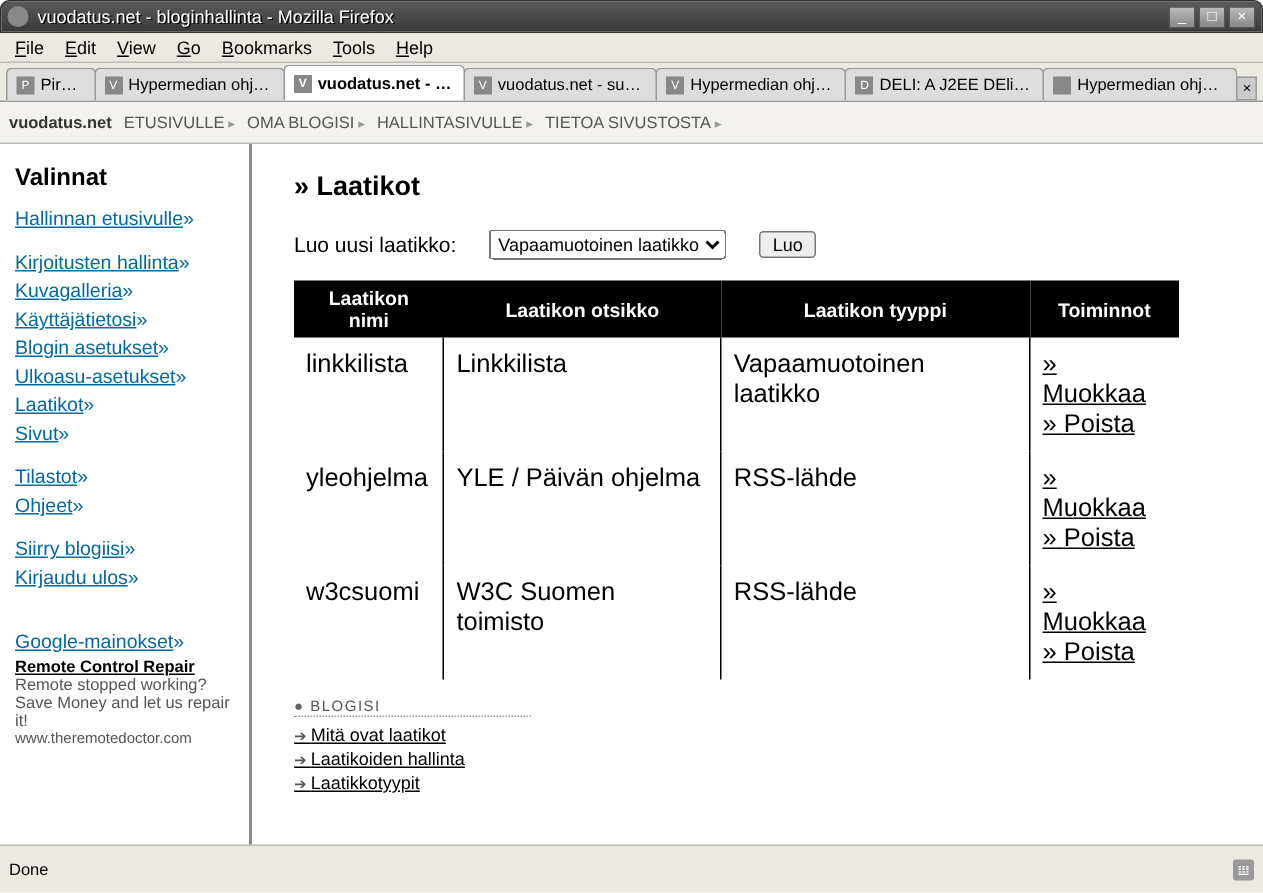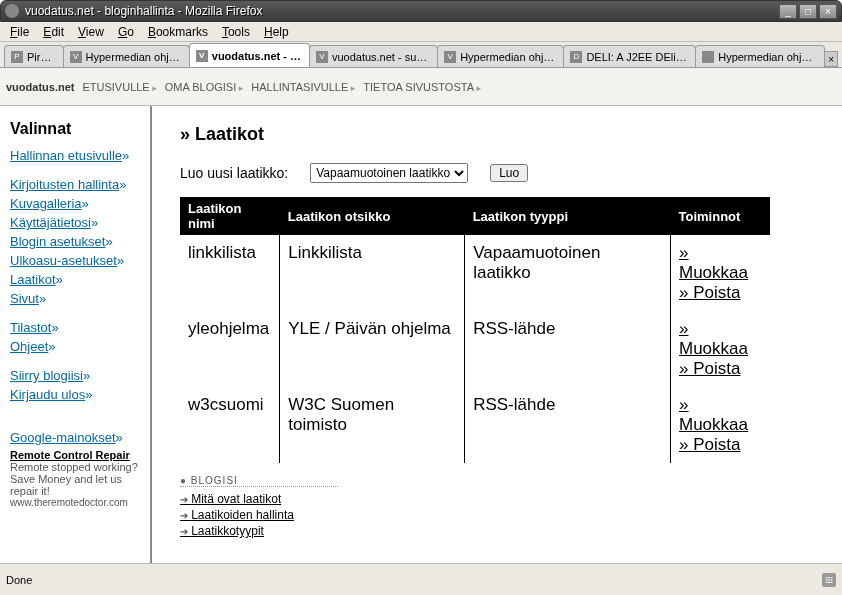--- a/index.html
+++ b/index.html
@@ -14,45 +14,45 @@
 .menubar { height: 20px; background: #ece9e2; border-bottom: 1px solid #bbb; display: flex; align-items: center; padding: 0 4px; gap: 2px; }
 .menubar span { padding: 2px 6px; cursor: pointer; }
 .menubar span u { text-decoration: underline; }
 
 .tabstrip { height: 26px; background: #ece9e2; border-bottom: 1px solid #999; display: flex; align-items: flex-end; padding: 0 4px; gap: 0; }
 .tab { height: 22px; max-width: 140px; background: #ddd; border: 1px solid #999; border-bottom: none; border-radius: 4px 4px 0 0; display: flex; align-items: center; padding: 0 6px; font-size: 11px; margin-right: -1px; cursor: pointer; overflow: hidden; white-space: nowrap; text-overflow: ellipsis; gap: 4px; }
 .tab.active { background: #fff; font-weight: bold; height: 24px; }
 .tab .favicon { width: 12px; height: 12px; background: #888; color:#fff; font-size:8px; display:flex; align-items:center; justify-content:center; flex-shrink:0; }
 .tabclose { width: 16px; height: 16px; margin-left: auto; border: 1px solid #999; background:#ccc; display:flex; align-items:center; justify-content:center; cursor:pointer; font-size:10px; }
 
-.sitenav { height: 38px; background: #f4f2ee; border-bottom: 1px solid #bbb; display: flex; align-items: center; padding: 0 6px; font-size: 11px; gap: 8px; }
+.sitenav { height: 28px; background: #f4f2ee; border-bottom: 1px solid #bbb; display: flex; align-items: center; padding: 0 6px; font-size: 11px; gap: 8px; }
 .sitenav .brand { font-weight: bold; color: #333; }
 .sitenav .navitem { color: #555; cursor: pointer; }
 .sitenav .navitem::after { content: " ▸"; color:#999; font-size:9px; }
 
 .content { display: flex; height: calc(595px - 22px - 20px - 26px - 22px - 18px); }
-.sidebar { width: 152px; border-right: 2px solid #888; padding: 14px 10px; overflow: hidden; }
+.sidebar { width: 168px; border-right: 2px solid #888; padding: 14px 10px; overflow: hidden; }
 .sidebar h2 { font-size: 16px; font-weight: bold; margin-bottom: 10px; }
 .sidebar a { display: block; color: #0369a1; text-decoration: underline; margin-bottom: 4px; cursor: pointer; font-size: 13px; }
 .sidebar a::after { content: " »"; text-decoration: none; display:inline-block; }
 .sbgap { height: 10px; }
 .adhead { font-size: 11px; text-decoration: underline; margin-top: 14px; margin-bottom: 8px; display:block; cursor:pointer; }
 .ad { font-size: 11px; }
 .ad .adtitle { font-weight: bold; text-decoration: underline; cursor:pointer; }
 .ad .addesc { color: #555; }
 .ad .adurl { color: #555; font-size:10px; }
 
 .main { flex: 1; padding: 18px 28px; }
 .main h1 { font-size: 18px; font-weight: bold; margin-bottom: 18px; }
 .createrow { font-size: 14px; margin-bottom: 14px; display:flex; align-items:center; gap:22px; }
 .createrow select { font-size: 12px; padding: 1px; }
 .createrow button { font-size: 12px; padding: 1px 8px; border: 1px solid #777; background:#eee; border-radius:3px; cursor:pointer; }
 
 table.boxes { width: 590px; border-collapse: collapse; }
-table.boxes thead th { background: #000; color: #fff; text-align: left; padding: 4px 8px; font-size: 13px; font-weight: bold; }
+table.boxes thead th { background: #000; color: #fff; text-align: center; padding: 4px 8px; font-size: 13px; font-weight: bold; }
 table.boxes td { padding: 8px 8px; font-size: 17px; vertical-align: top; border-left: 1px solid #000; }
 table.boxes td:first-child { border-left: none; }
 table.boxes .actions a { display: block; text-decoration: underline; cursor: pointer; }
 table.boxes .actions a::before { content: "» "; }
 
 .helpbox { margin-top: 10px; font-size: 12px; }
 .helpbox .hhead { font-size: 10px; color:#555; letter-spacing:1px; border-bottom: 1px dotted #999; display:inline-block; padding-right: 100px; margin-bottom:4px; }
 .helpbox .hhead::before { content:"● "; color:#666; }
 .helpbox a { display:block; text-decoration: underline; cursor:pointer; padding: 1px 0; }
 .helpbox a::before { content:"➔ "; color:#555; font-size:10px; }

